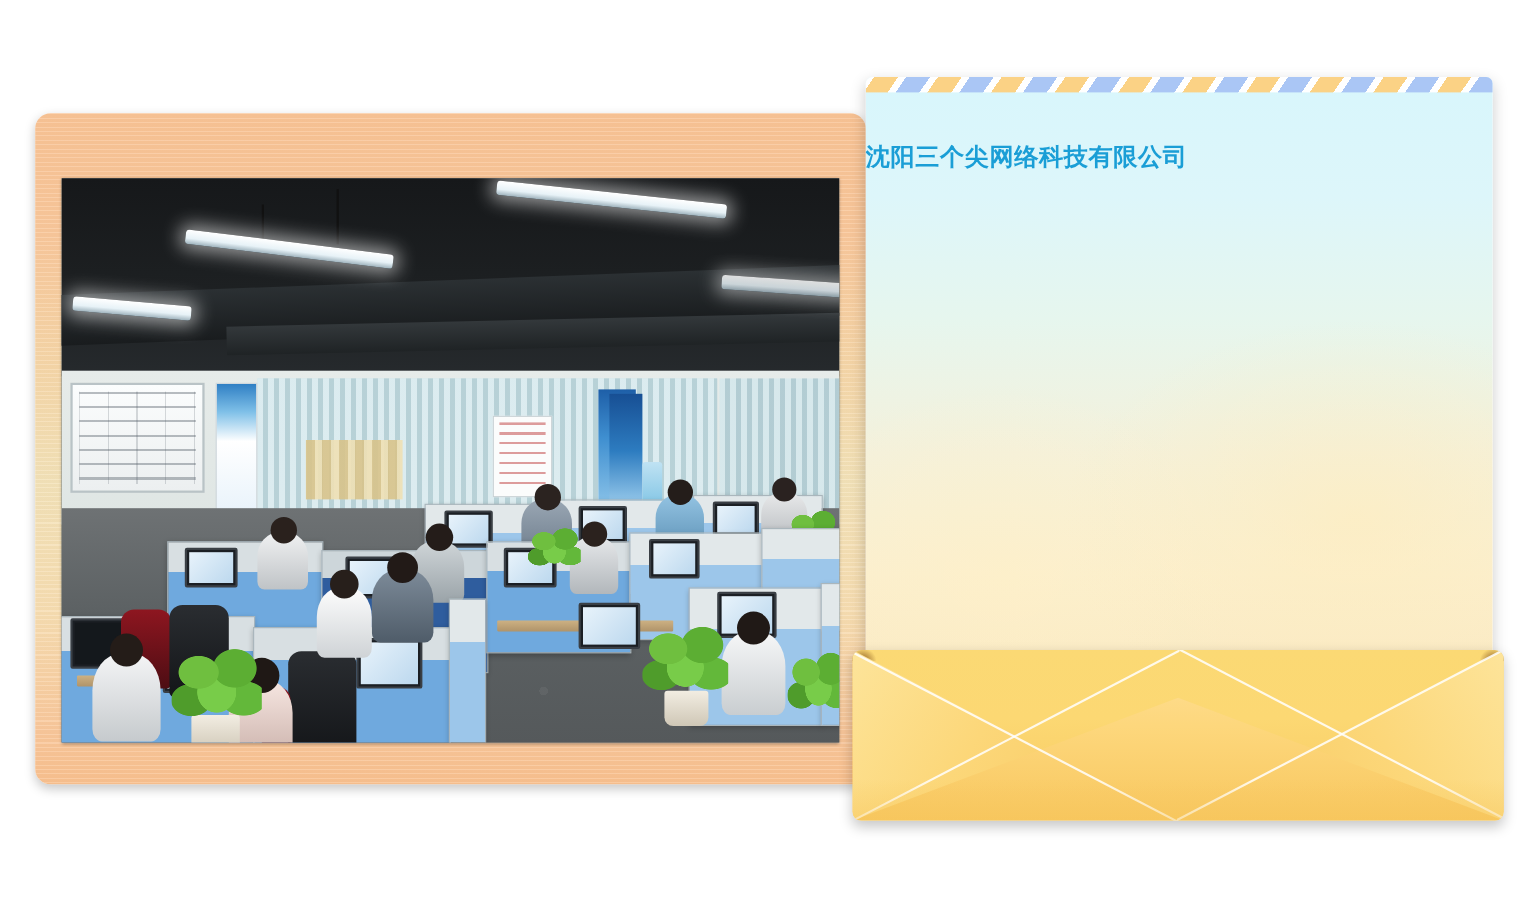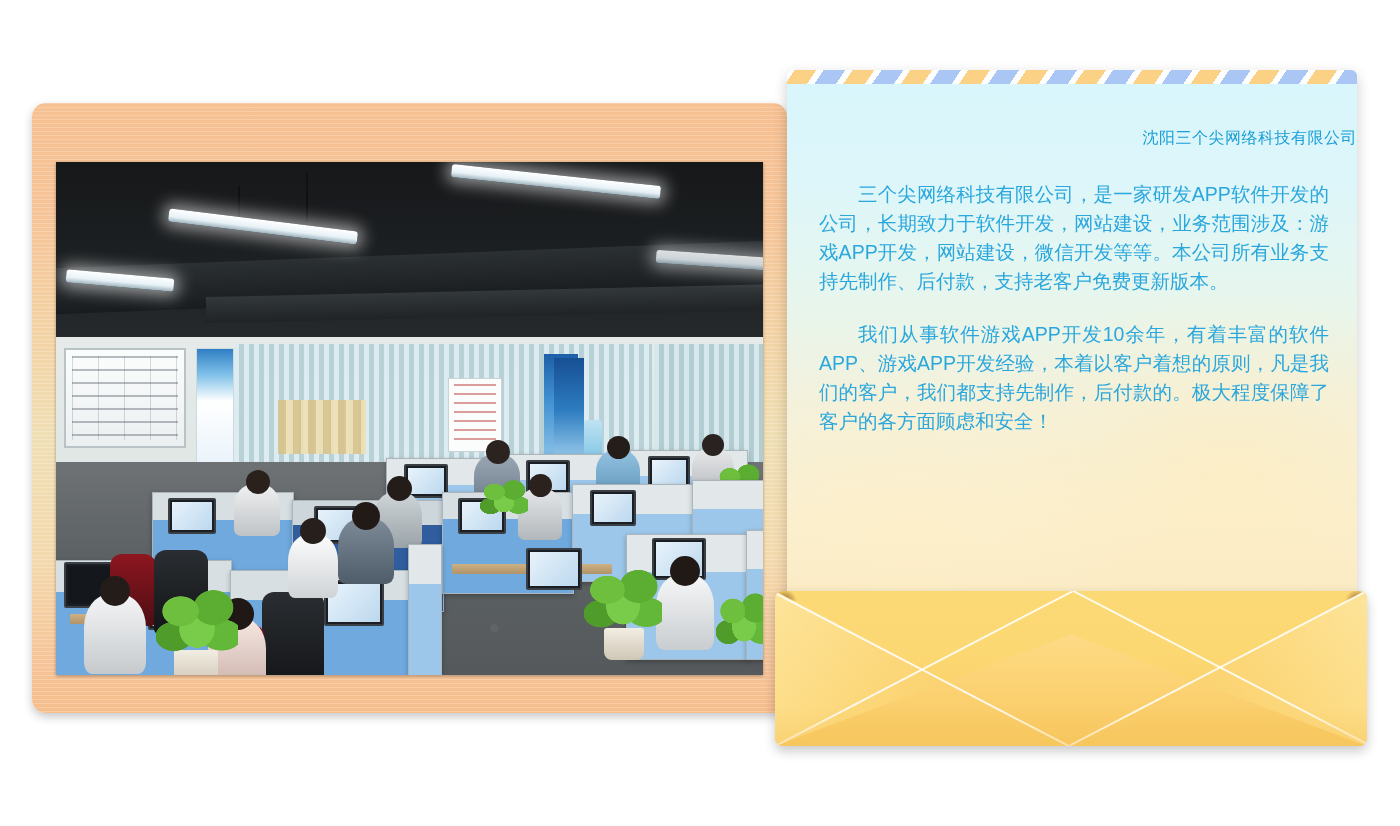--- a/index.html
+++ b/index.html
@@ -252,23 +252,23 @@
       #aac6f5 0px, #aac6f5 18px,
       #ffffff 18px, #ffffff 24px,
       #fbd285 24px, #fbd285 42px,
       #ffffff 42px, #ffffff 48px);
   }
 
   #letter-title {
     position: absolute;
     left: 0; right: 0;
     top: 58px;
-    text-align: right;
-    font-size: 16px;
-    font-weight: normal;
+    text-align: left;
+    font-size: 22px;
+    font-weight: bold;
     color: #1a9ed6;
     letter-spacing: 0.5px;
   }
   #letter-body {
     position: absolute;
     left: 32px;
     right: 28px;
     top: 110px;
     color: #2aa7dd;
     font-size: 19.5px;
@@ -469,24 +469,20 @@
     <div class="plant" style="left:424px; top:316px; width:48px; height:40px;"></div>
     <div class="plant" style="left:660px; top:428px; width:56px; height:60px;"></div>
   </div>
 </div>
 
 <div id="letter-card">
   <div id="airmail-stripe"></div>
 
   <div id="letter-title">沈阳三个尖网络科技有限公司</div>
 
-  <div id="letter-body">
-    <p>三个尖网络科技有限公司，是一家研发APP软件开发的公司，长期致力于软件开发，网站建设，业务范围涉及：游戏APP开发，网站建设，微信开发等等。本公司所有业务支持先制作、后付款，支持老客户免费更新版本。</p>
-    <p>我们从事软件游戏APP开发10余年，有着丰富的软件APP、游戏APP开发经验，本着以客户着想的原则，凡是我们的客户，我们都支持先制作，后付款的。极大程度保障了客户的各方面顾虑和安全！</p>
-  </div>
 </div>
 
 <div id="envelope">
   <div class="env-corner-shadow left"></div>
   <div class="env-corner-shadow right"></div>
 
   <div id="env-flap-left"></div>
   <div id="env-flap-right"></div>
   <div id="env-flap-front"></div>
 

